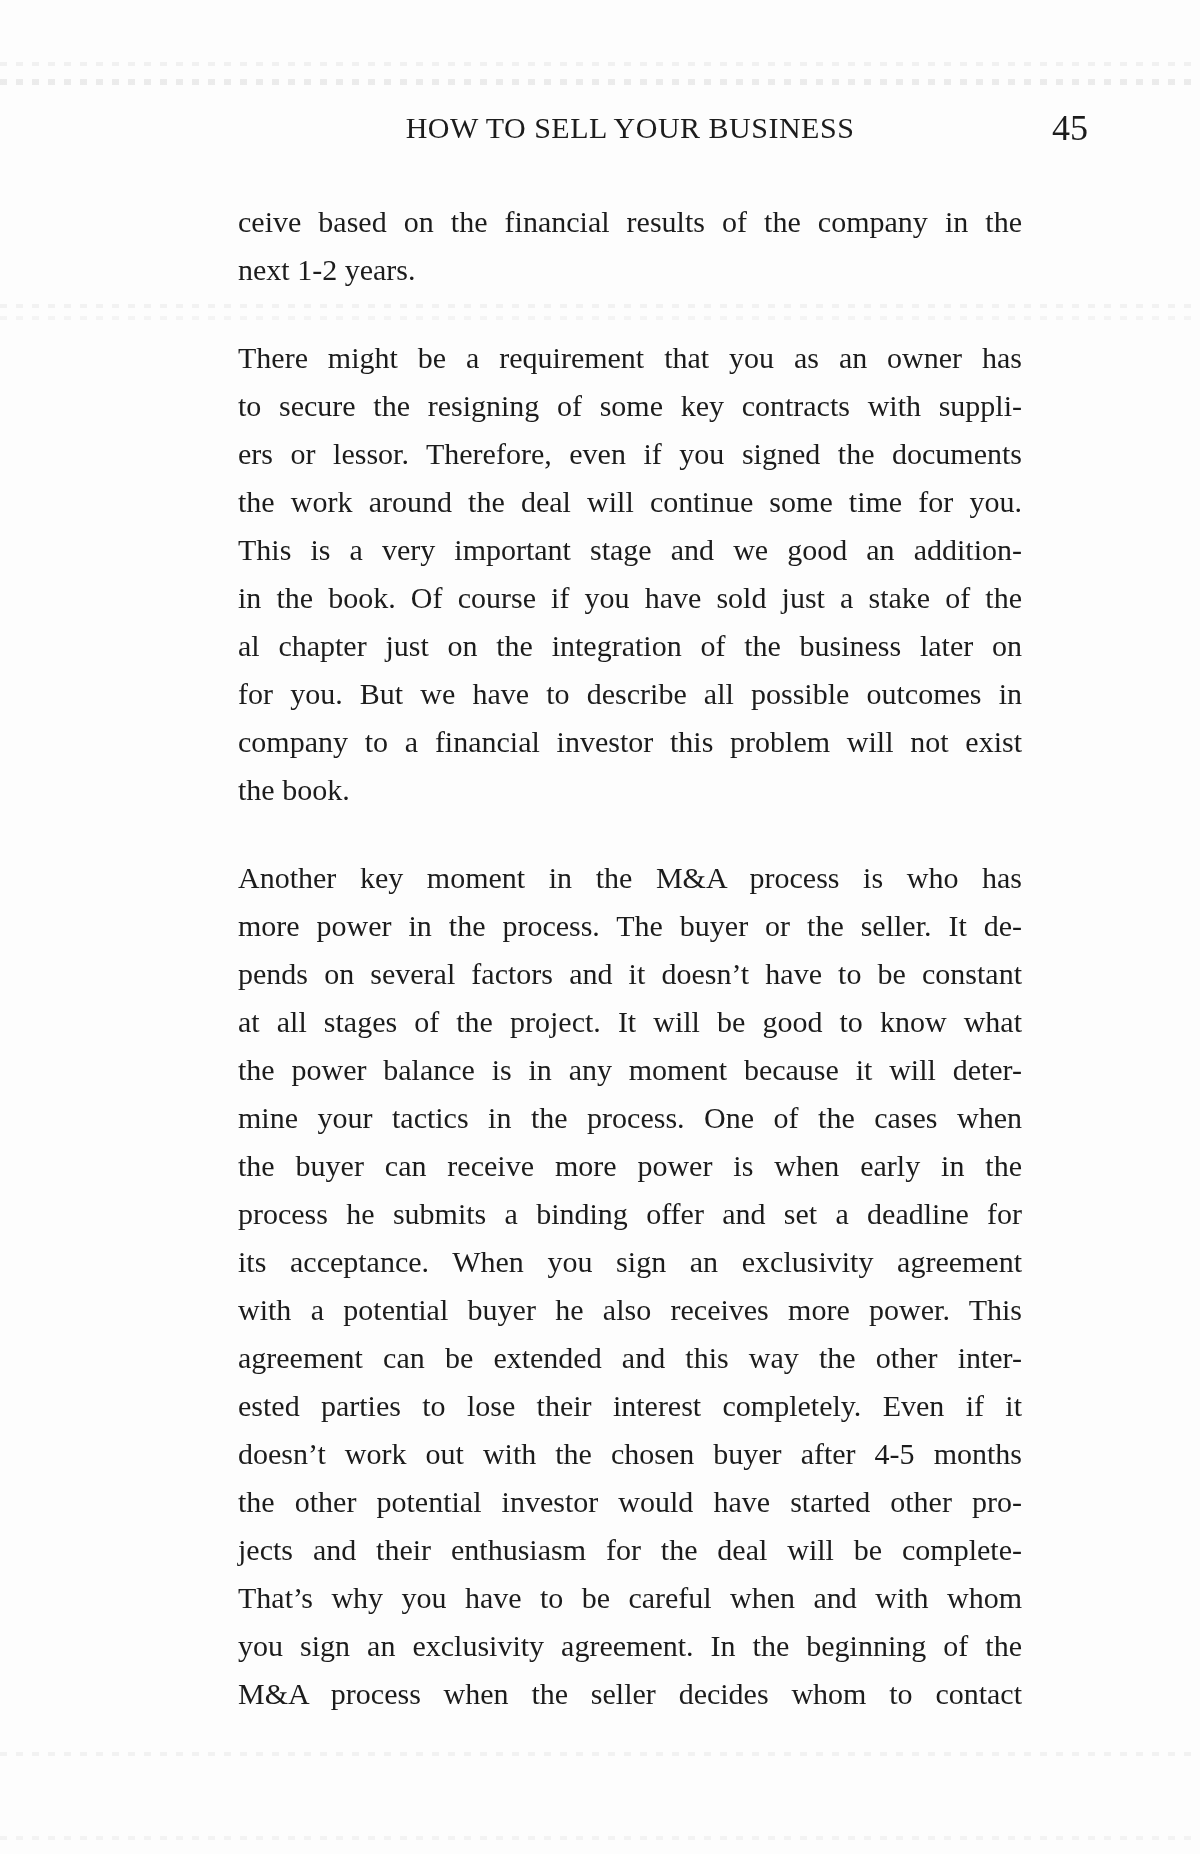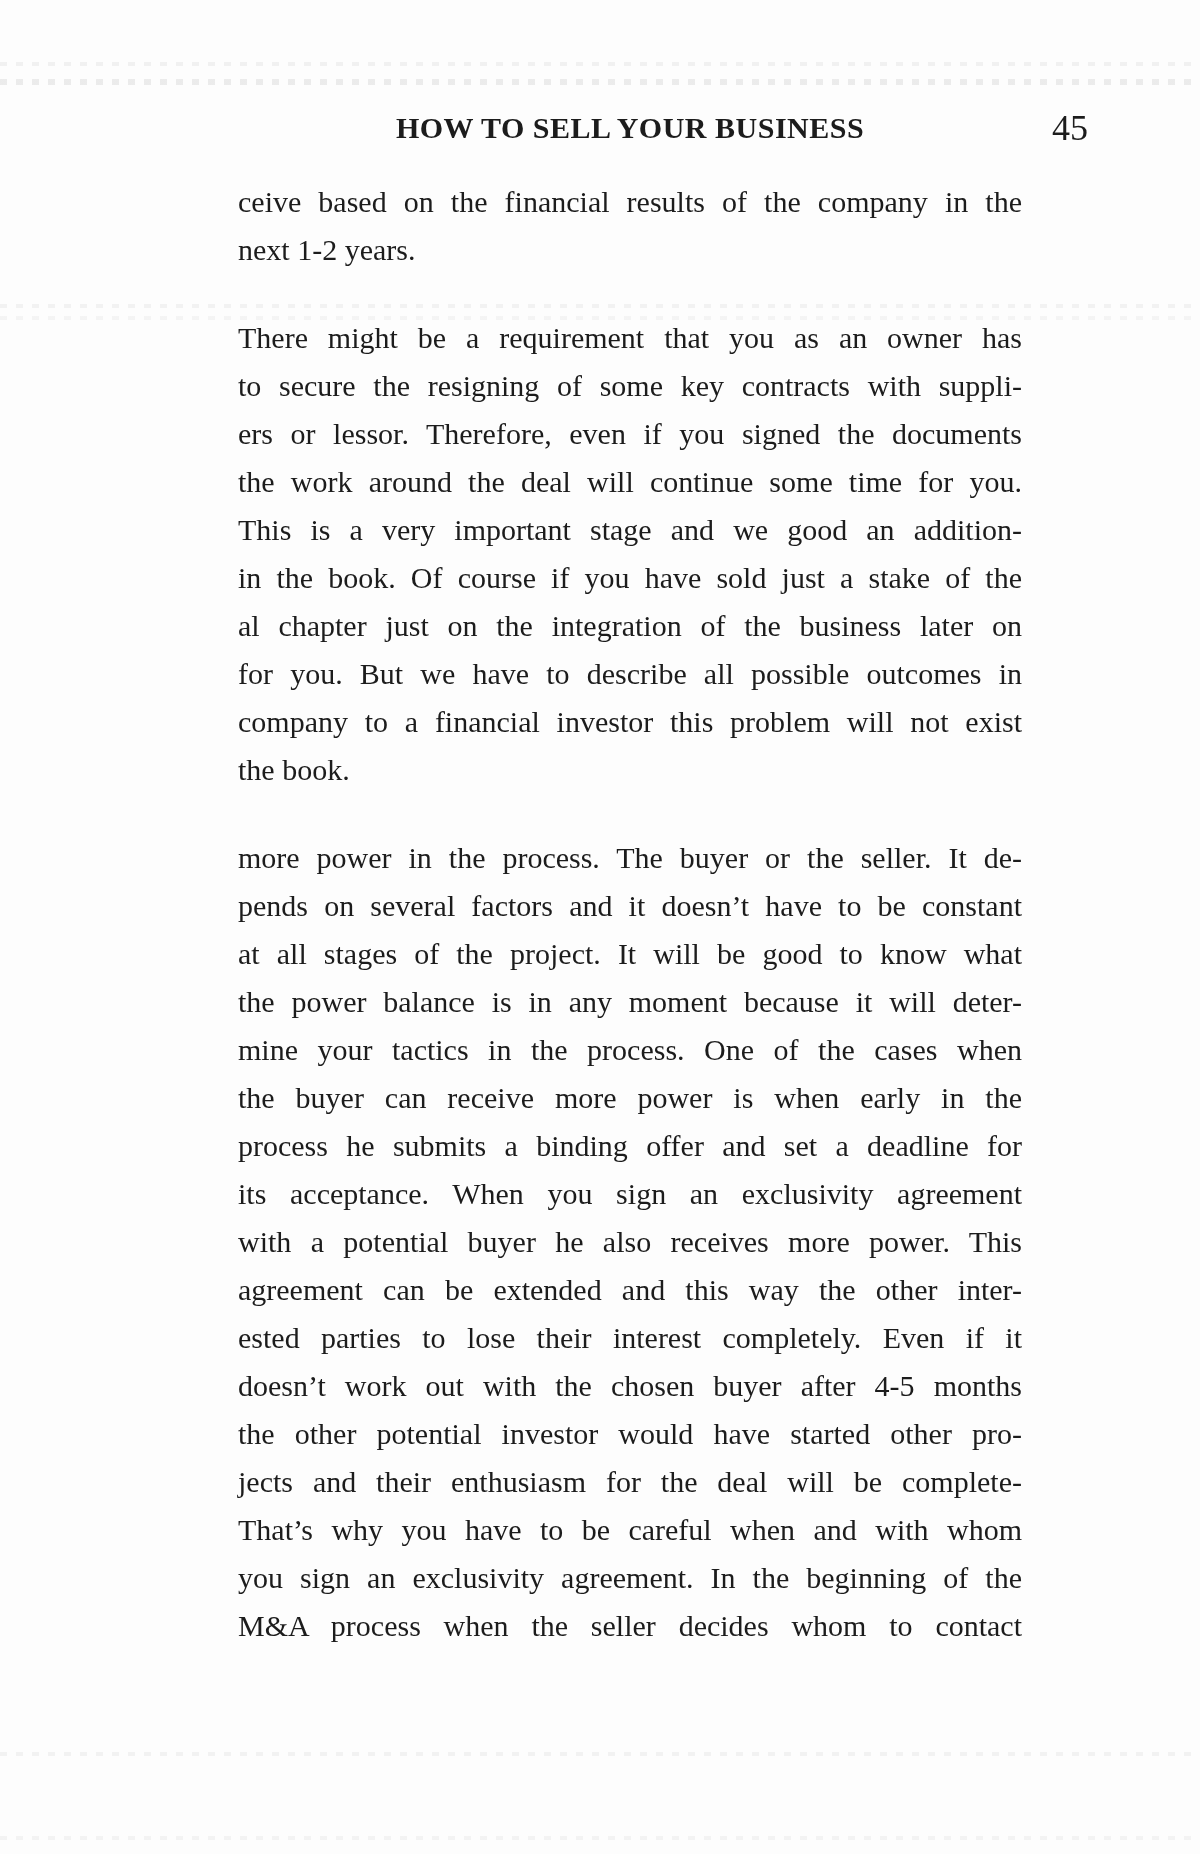--- a/index.html
+++ b/index.html
@@ -36,38 +36,38 @@
   .page-header {
     position: absolute;
     top: 106px;
     left: 238px;
     width: 784px;
     height: 44px;
   }
   .header-title {
     width: 100%;
     text-align: center;
-    font-weight: 700;
+    font-weight: 400;
     font-size: 30px;
     letter-spacing: 0.5px;
     line-height: 44px;
     white-space: nowrap;
   }
   .page-number {
     position: absolute;
     top: 106px;
     left: 1052px;
     font-size: 36px;
     line-height: 44px;
     font-weight: 400;
   }
 
   .page-body {
     position: absolute;
-    top: 178px;
+    top: 198px;
     left: 238px;
     width: 784px;
     font-size: 30px;
     line-height: 48px;
   }
   .paragraph { margin: 0 0 40px 0; }
   .paragraph:last-child { margin-bottom: 0; }
   .line {
     text-align: justify;
     text-align-last: justify;
@@ -106,20 +106,21 @@
         <div class="line">ers or lessor. Therefore, even if you signed the documents</div>
         <div class="line">the work around the deal will continue some time for you.</div>
         <div class="line">This is a very important stage and we good an addition-</div>
         <div class="line">in the book. Of course if you have sold just a stake of the</div>
         <div class="line">al chapter just on the integration of the business later on</div>
         <div class="line">for you. But we have to describe all possible outcomes in</div>
         <div class="line">company to a financial investor this problem will not exist</div>
         <div class="line line-last">the book.</div>
       </div>
     <div class="paragraph">
+        <div class="line">Another key moment in the M&amp;A process is who has</div>
         <div class="line">more power in the process. The buyer or the seller. It de-</div>
         <div class="line">pends on several factors and it doesn’t have to be constant</div>
         <div class="line">at all stages of the project. It will be good to know what</div>
         <div class="line">the power balance is in any moment because it will deter-</div>
         <div class="line">mine your tactics in the process. One of the cases when</div>
         <div class="line">the buyer can receive more power is when early in the</div>
         <div class="line">process he submits a binding offer and set a deadline for</div>
         <div class="line">its acceptance. When you sign an exclusivity agreement</div>
         <div class="line">with a potential buyer he also receives more power. This</div>
         <div class="line">agreement can be extended and this way the other inter-</div>

